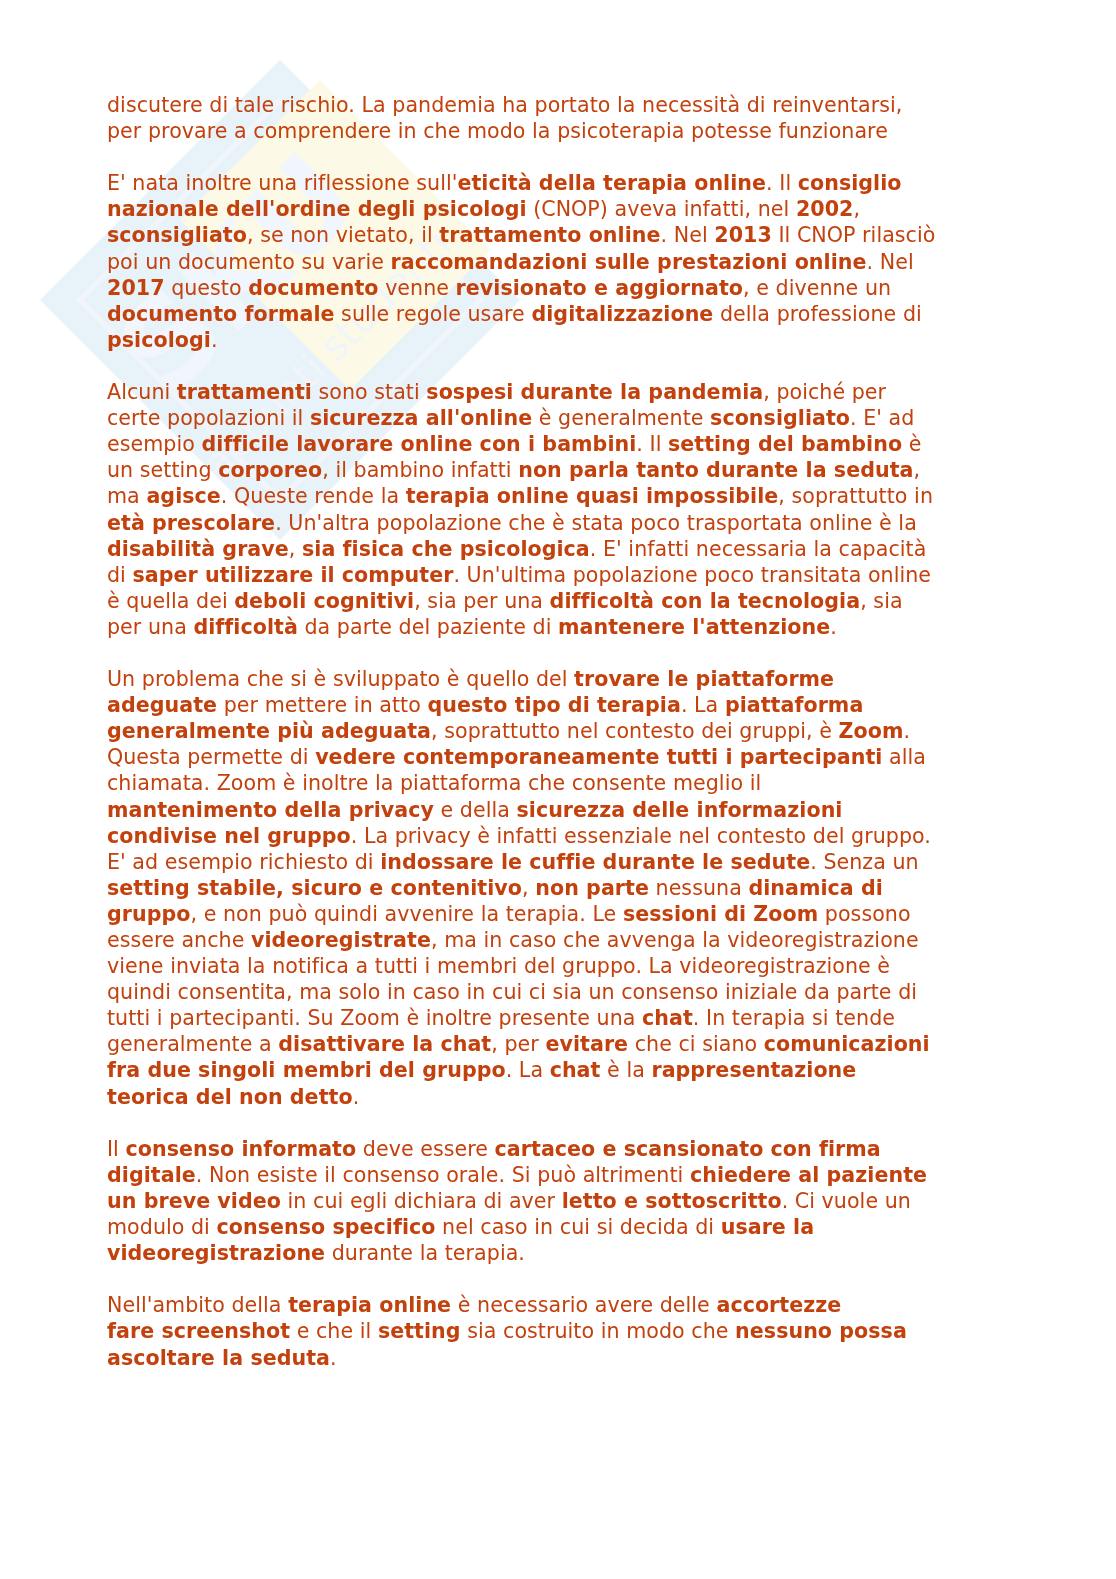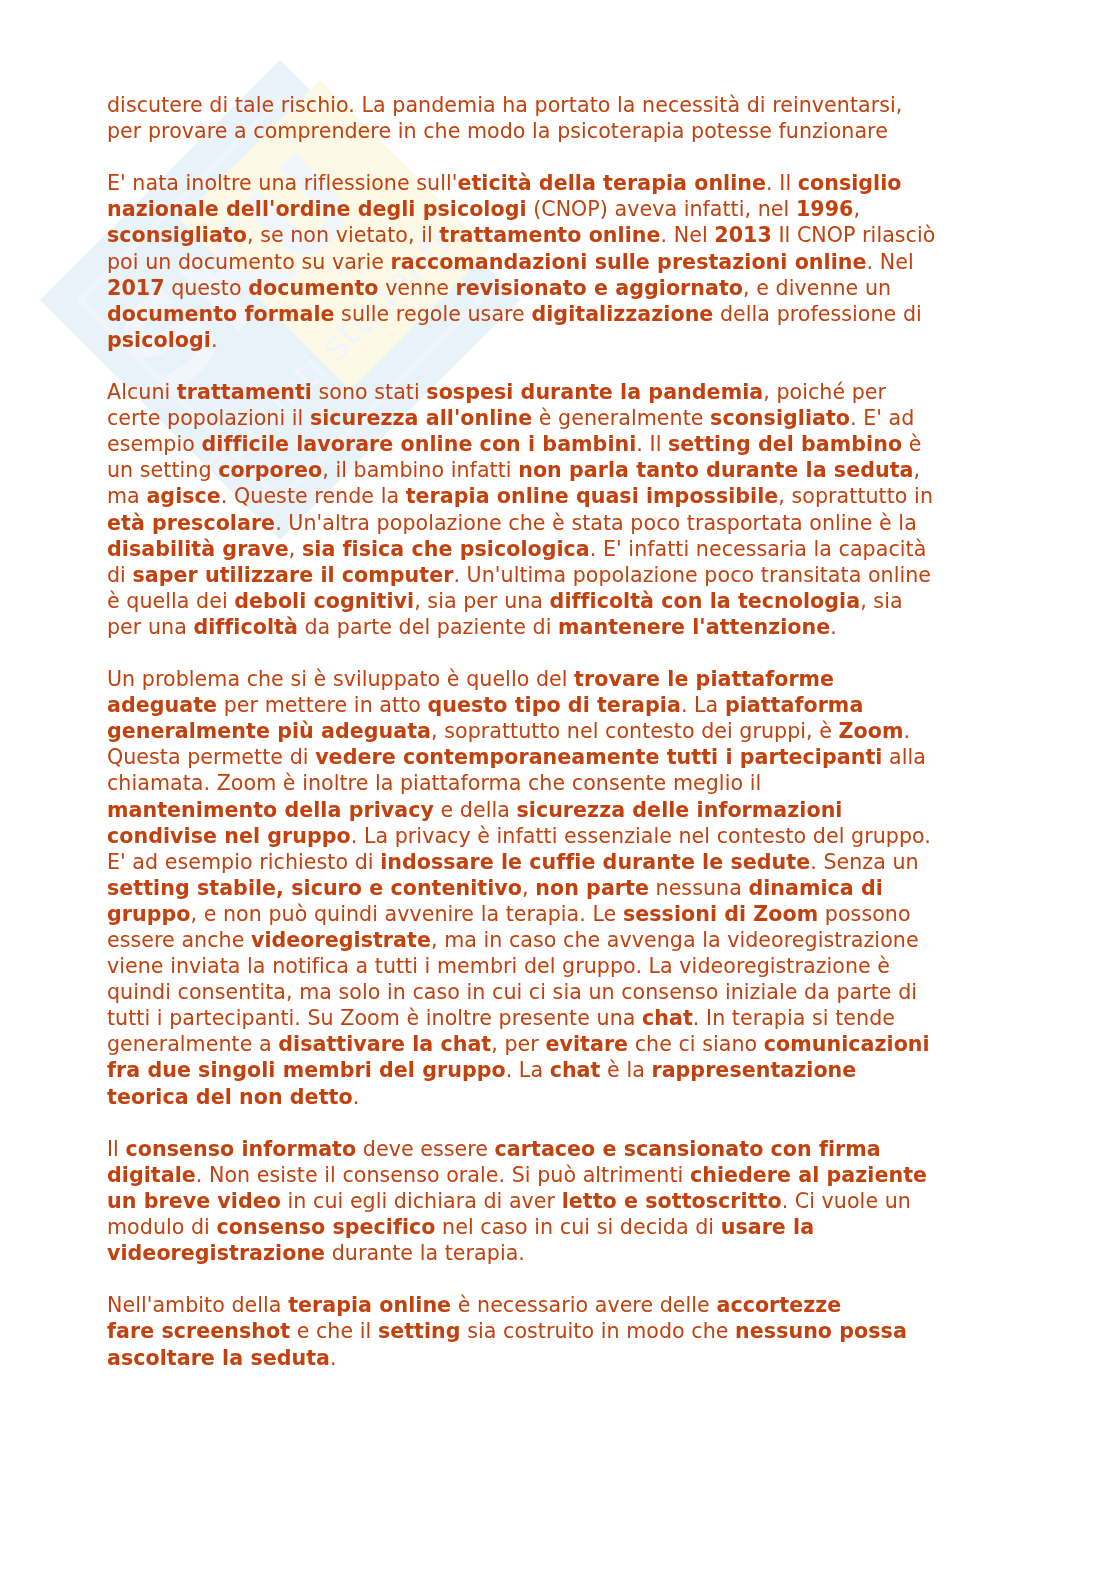--- a/index.html
+++ b/index.html
@@ -27,21 +27,21 @@
     <text x="200" y="440" transform="rotate(-45 200 440)" font-family="DejaVu Sans, sans-serif" font-size="40" fill="#e6eef6">appunti studenti</text>
   </svg>
 
   <div class="content" id="content">
       <p class="para">
         <span class="line"><span>discutere di tale rischio. La pandemia ha portato la necessità di reinventarsi,</span></span>
         <span class="line"><span>per provare a comprendere in che modo la psicoterapia potesse funzionare</span></span>
       </p>
       <p class="para">
         <span class="line"><span>E' nata inoltre una riflessione sull'</span><span class="b">eticità della terapia online</span><span>. Il </span><span class="b">consiglio</span></span>
-        <span class="line"><span class="b">nazionale dell'ordine degli psicologi</span><span> (CNOP) aveva infatti, nel </span><span class="b">1996</span><span>,</span></span>
+        <span class="line"><span class="b">nazionale dell'ordine degli psicologi</span><span> (CNOP) aveva infatti, nel </span><span class="b">2002</span><span>,</span></span>
         <span class="line"><span class="b">sconsigliato</span><span>, se non vietato, il </span><span class="b">trattamento online</span><span>. Nel </span><span class="b">2013</span><span> Il CNOP rilasciò</span></span>
         <span class="line"><span>poi un documento su varie </span><span class="b">raccomandazioni sulle prestazioni online</span><span>. Nel</span></span>
         <span class="line"><span class="b">2017</span><span> questo </span><span class="b">documento</span><span> venne </span><span class="b">revisionato e aggiornato</span><span>, e divenne un</span></span>
         <span class="line"><span class="b">documento formale</span><span> sulle regole usare </span><span class="b">digitalizzazione</span><span> della professione di</span></span>
         <span class="line"><span class="b">psicologi</span><span>.</span></span>
       </p>
       <p class="para">
         <span class="line"><span>Alcuni </span><span class="b">trattamenti</span><span> sono stati </span><span class="b">sospesi durante la pandemia</span><span>, poiché per</span></span>
         <span class="line"><span>certe popolazioni il </span><span class="b">sicurezza all'online</span><span> è generalmente </span><span class="b">sconsigliato</span><span>. E' ad</span></span>
         <span class="line"><span>esempio </span><span class="b">difficile lavorare online con i bambini</span><span>. Il </span><span class="b">setting del bambino</span><span> è</span></span>

